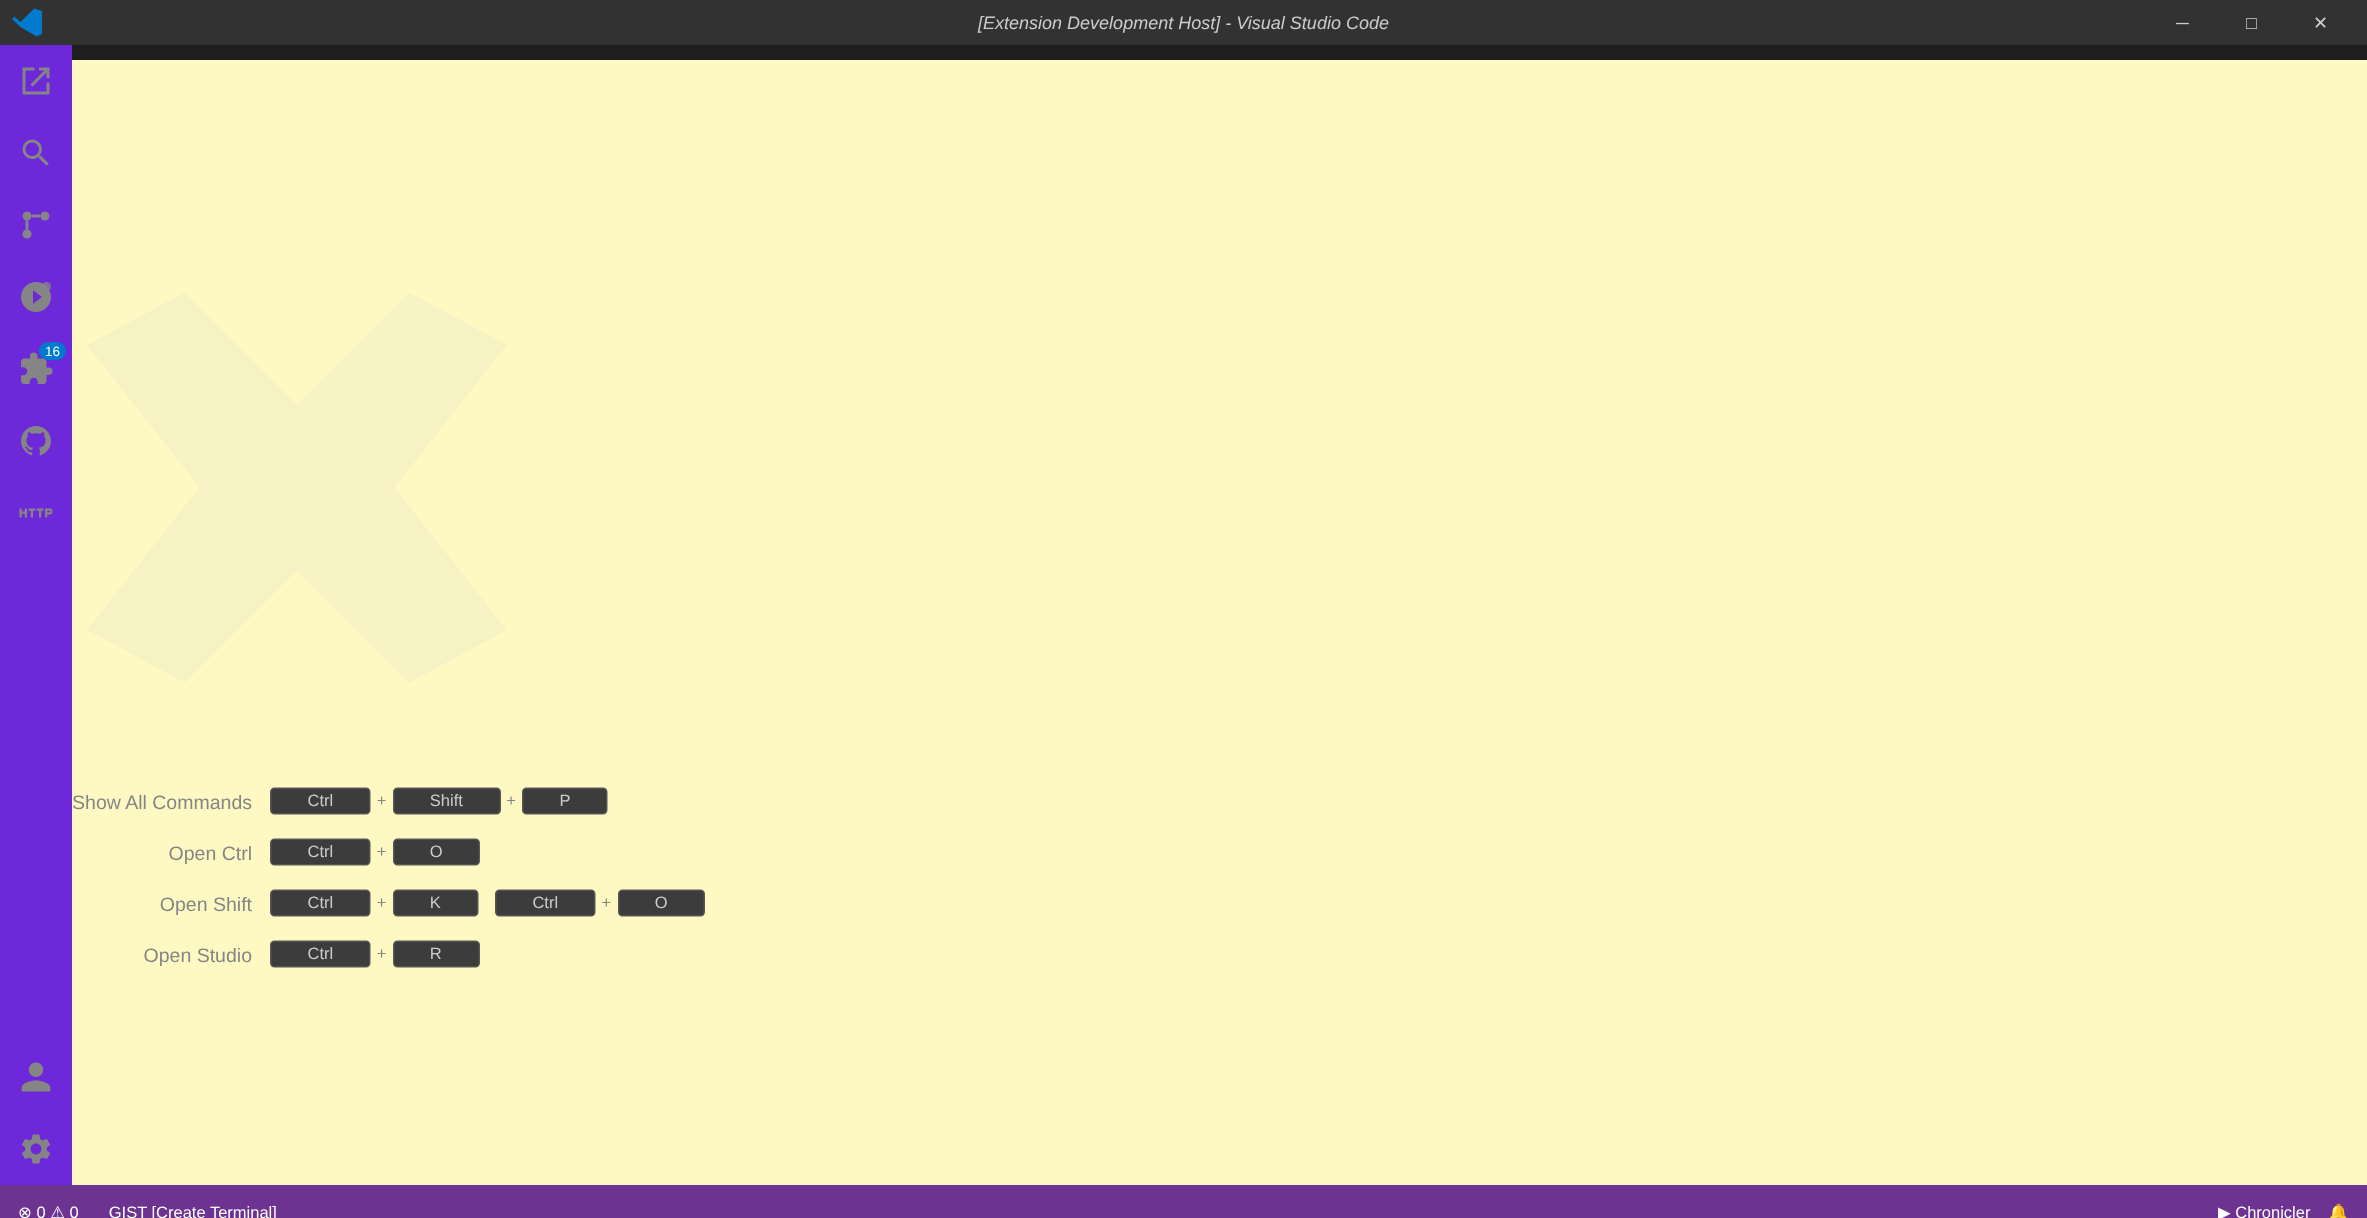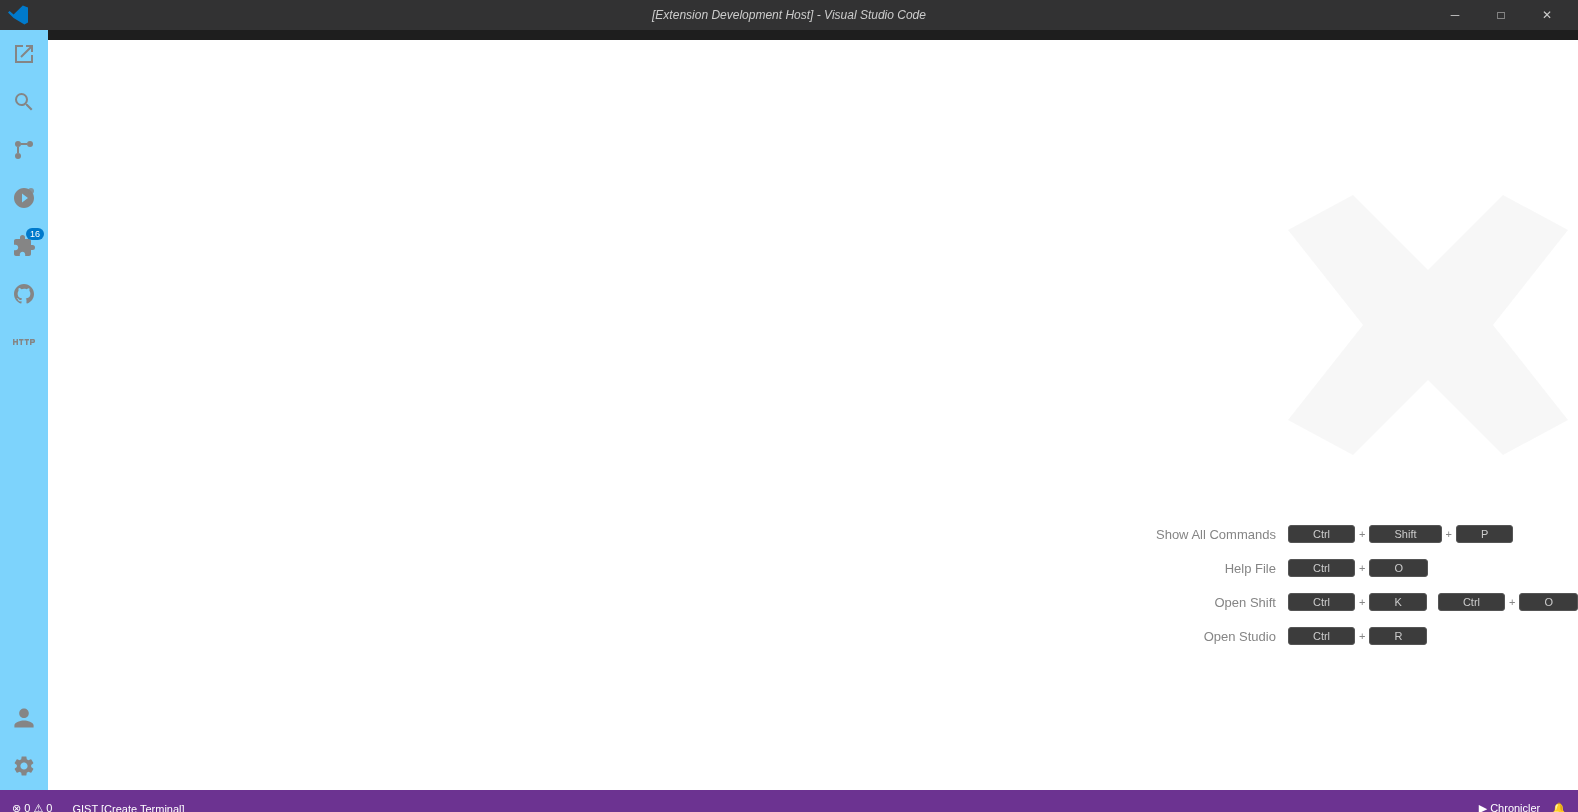--- a/index.html
+++ b/index.html
@@ -69,21 +69,21 @@
     
     .main {
       display: flex;
       flex: 1;
       overflow: hidden;
     }
 
     
     .activitybar {
       width: 48px;
-      background: #7dd3fc;
+      background: #6d28d9;
       display: flex;
       flex-direction: column;
       align-items: flex-start;
       padding-top: 0;
       flex-shrink: 0;
     }
     .activity-item {
       width: 48px;
       height: 48px;
       display: flex;
@@ -112,23 +112,23 @@
     .activity-bottom {
       margin-top: auto;
       display: flex;
       flex-direction: column;
       align-items: center;
     }
 
     
     .editor {
       flex: 1;
-      background: #ffffff;
-      display: flex;
-      align-items: flex-end;
+      background: #fef9c3;
+      display: flex;
+      align-items: flex-start;
       justify-content: center;
       flex-direction: column;
       position: relative;
       margin-top: 10px;
     }
 
     
     .vscode-logo {
       width: 300px;
       height: 280px;
@@ -304,21 +304,21 @@
         <div class="shortcut-keys">
           <span class="key">Ctrl</span>
           <span class="key-plus">+</span>
           <span class="key">Shift</span>
           <span class="key-plus">+</span>
           <span class="key">P</span>
         </div>
       </div>
 
       <div class="shortcut-row">
-        <div class="shortcut-label">Help File</div>
+        <div class="shortcut-label">Open Ctrl</div>
         <div class="shortcut-keys">
           <span class="key">Ctrl</span>
           <span class="key-plus">+</span>
           <span class="key">O</span>
         </div>
       </div>
 
       <div class="shortcut-row">
         <div class="shortcut-label">Open Shift</div>
         <div class="shortcut-keys">

